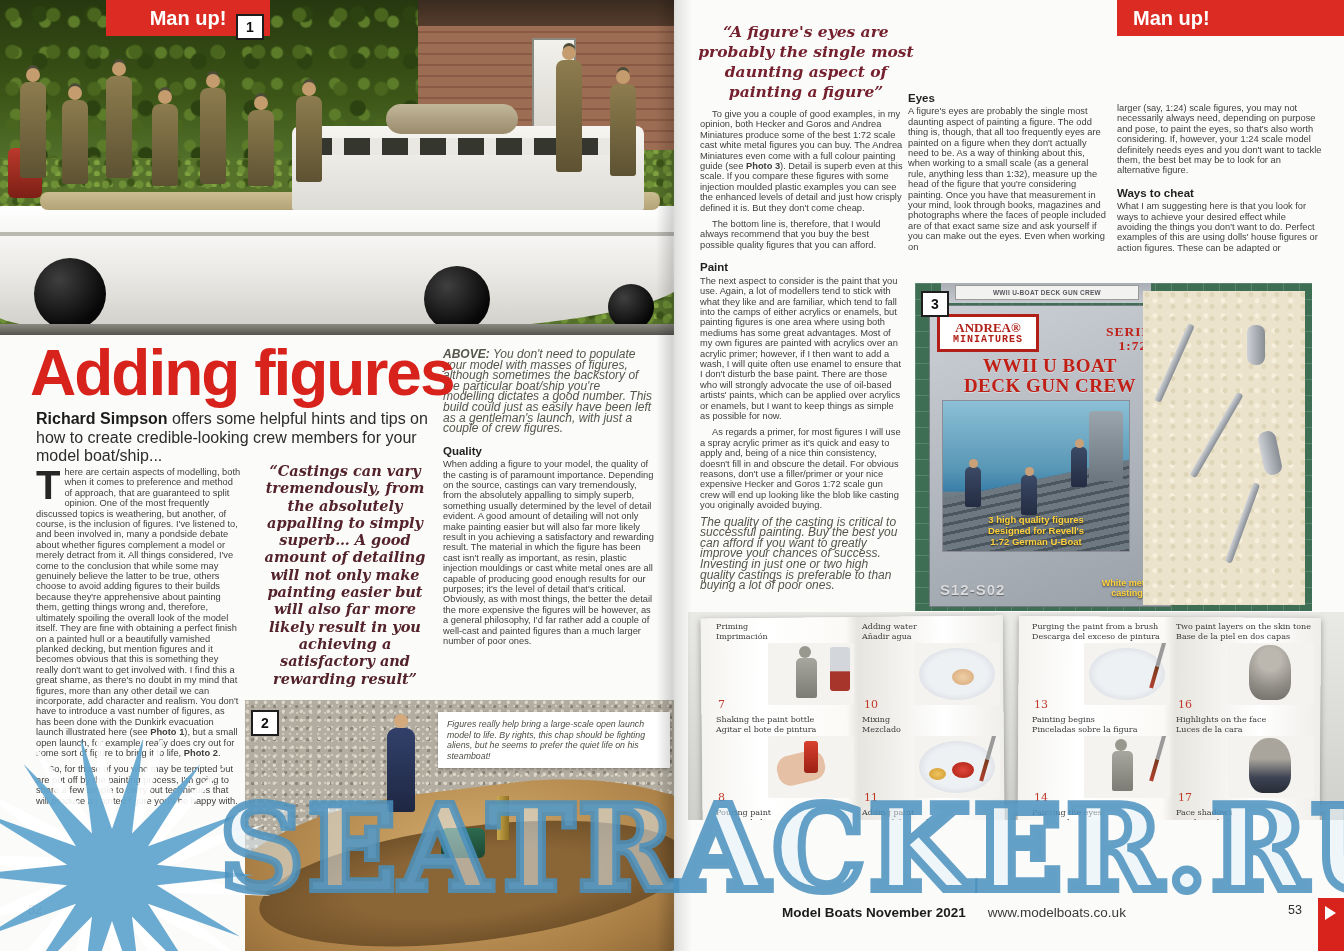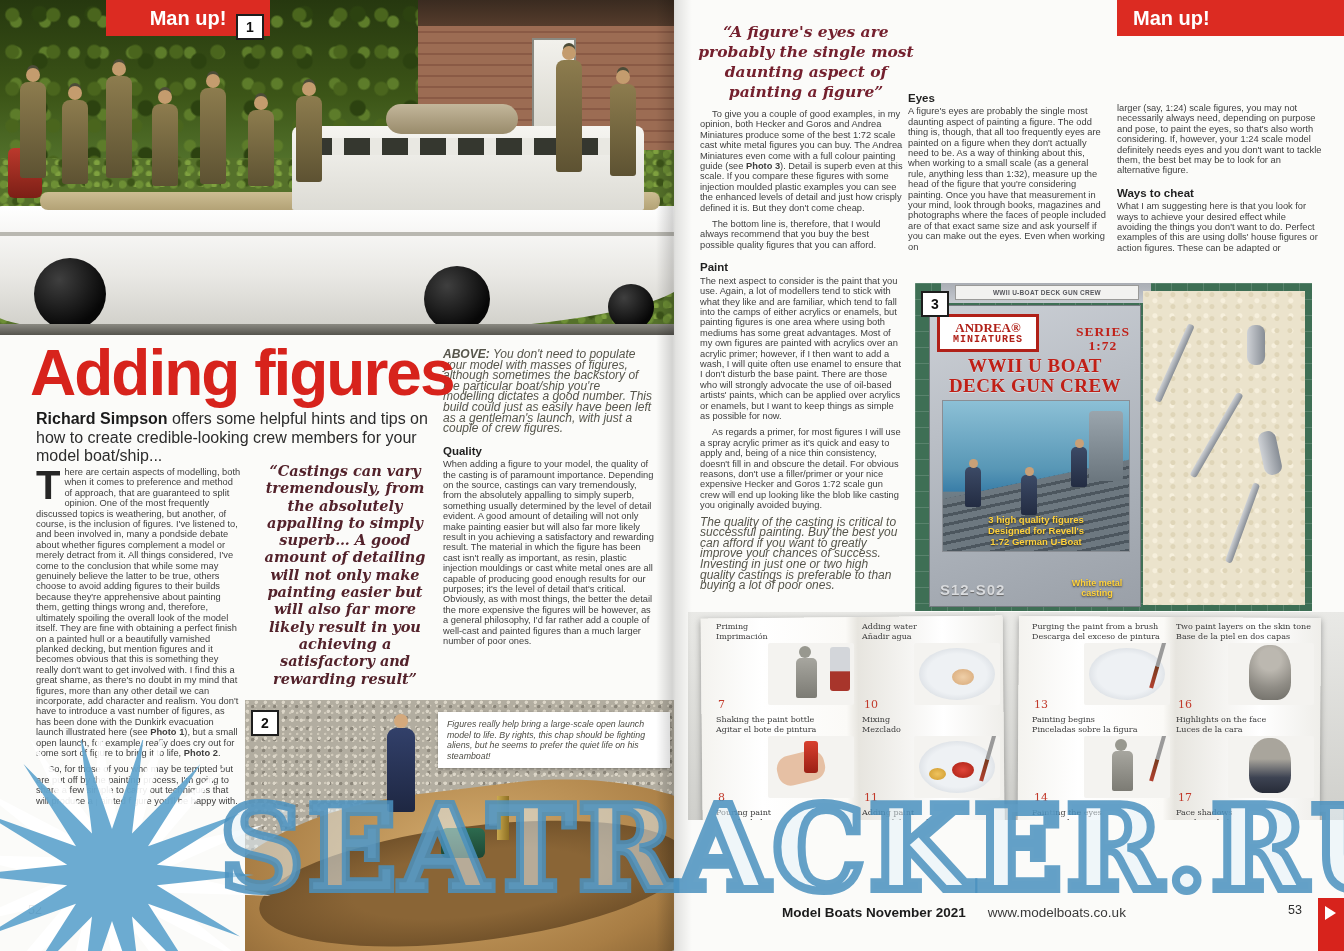--- a/index.html
+++ b/index.html
@@ -93,21 +93,21 @@
   
   .photo3{position:absolute;left:915px;top:283px;width:397px;height:328px;overflow:hidden;
     background:#3e6f55;
     background-image:linear-gradient(rgba(255,255,255,.14) 1px,transparent 1px),
       linear-gradient(90deg,rgba(255,255,255,.14) 1px,transparent 1px);
     background-size:16px 16px;}
   .p3topstrip{position:absolute;left:26px;top:0;width:210px;height:20px;background:linear-gradient(#a9adb4,#c6cad0);}
   .p3toplabel{position:absolute;left:40px;top:2px;width:182px;height:13px;background:#f2f2f0;border:1px solid #9a9a98;
     font-size:6.5px;font-weight:bold;color:#55565c;display:flex;align-items:center;justify-content:center;letter-spacing:.3px;}
   .p3box{position:absolute;left:14px;top:22px;width:210px;height:300px;border:1px solid #757a80;
-    background:linear-gradient(160deg,#ccd0d6,#a8aeb6 70%,#9aa0a8);}
+    background:linear-gradient(160deg,#ccd0d6,#a8aeb6 70%,#9aa0a8);padding-left:30px;}
   .p3logo{position:absolute;left:7px;top:8px;width:96px;height:32px;background:#fff;border:3px solid #b02018;
     display:flex;flex-direction:column;align-items:center;justify-content:center;}
   .p3logo .l1{font-family:"Liberation Serif",serif;font-weight:bold;color:#b02018;font-size:13px;line-height:13px;}
   .p3logo .l2{font-family:Liberation Mono, monospace;font-weight:bold;color:#b02018;font-size:10px;letter-spacing:1px;text-align:right;}
   .p3series{position:absolute;right:10px;top:19px;text-align:center;font-family:"Liberation Serif",serif;
     font-weight:bold;color:#c02119;font-size:13.5px;line-height:14px;letter-spacing:1px;}
   .p3title{position:absolute;left:0;top:50px;width:100%;text-align:center;font-family:"Liberation Serif",serif;
     font-weight:bold;color:#c01f16;font-size:19px;line-height:20px;letter-spacing:.5px;text-shadow:0 1px 0 rgba(255,255,255,.4);}
   .p3pic{position:absolute;left:12px;top:94px;width:186px;height:150px;overflow:hidden;border:1px solid #8a8e94;
     background:linear-gradient(#8cc0d6 0%,#5897b6 45%,#3a7ea8 60%,#6f7e87 61%,#55606a 100%);}

